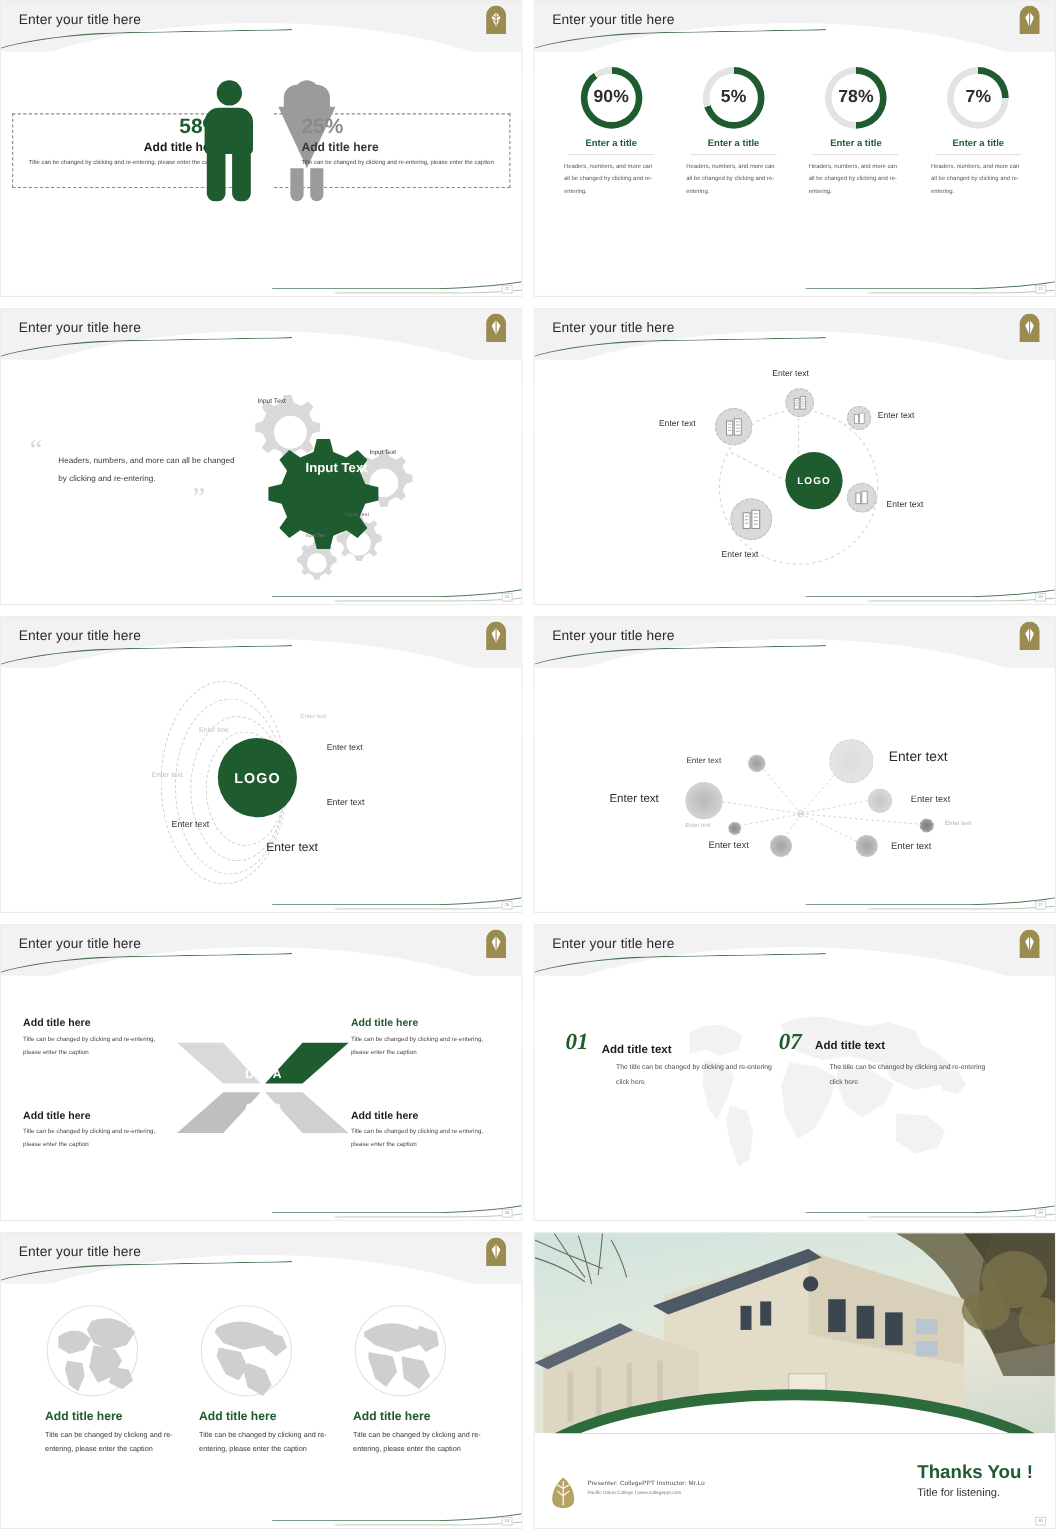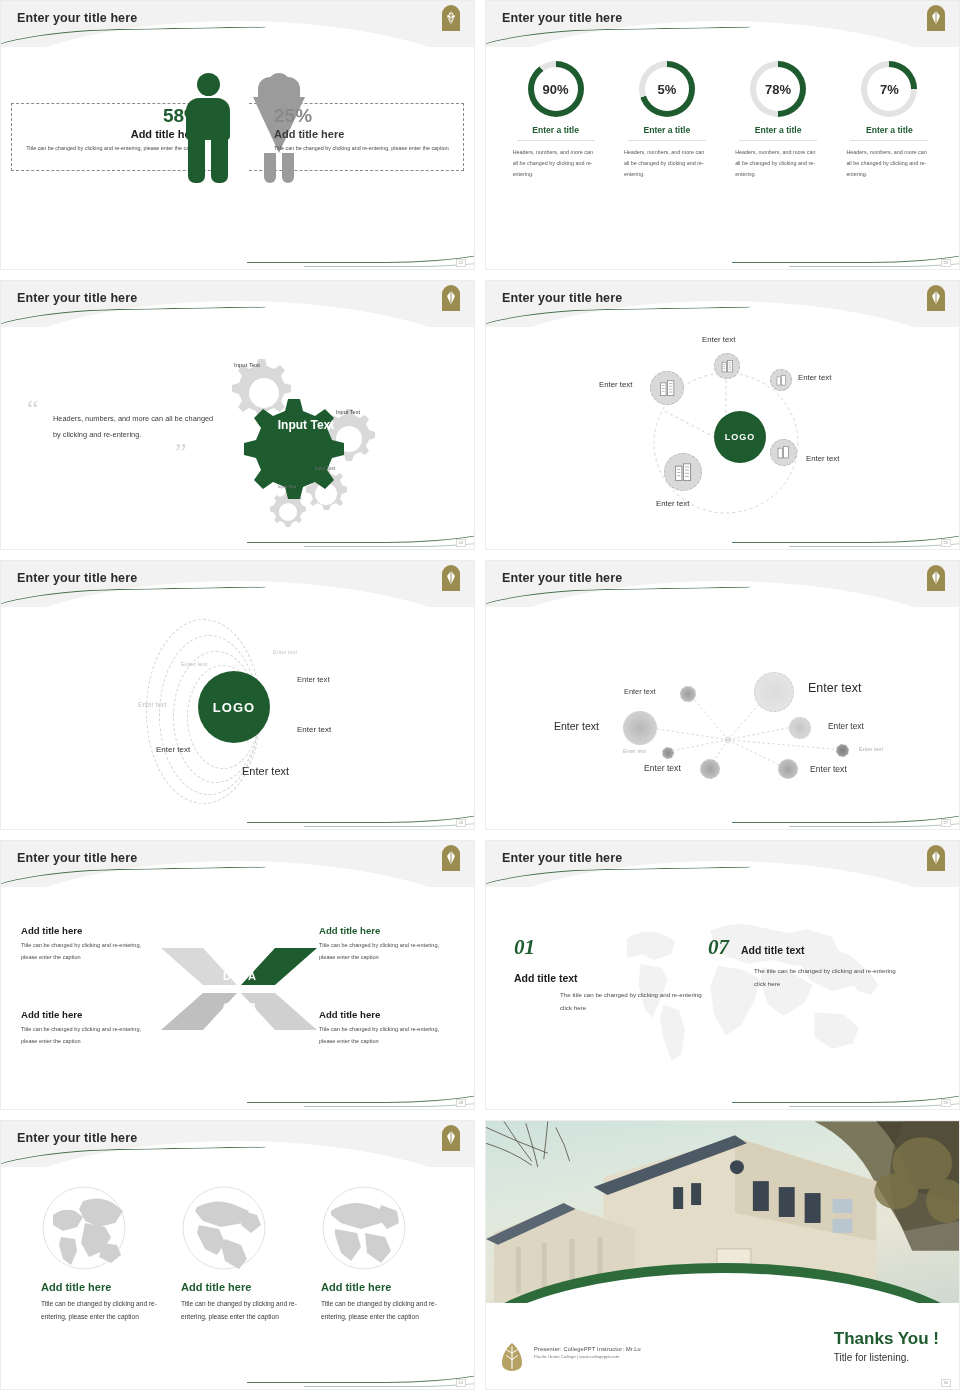--- a/index.html
+++ b/index.html
@@ -47,21 +47,21 @@
     opacity:.9;
   }
   .curve-bot2 {
     position:absolute; right:-10%; bottom:2px; width:46%; height:16px;
     border-bottom:1.2px solid #7fa186;
     border-radius:0 0 50% 0/0 0 100% 0;
     opacity:.6;
   }
   .stitle {
     position:absolute; left:16px; top:10px;
-    font-size:12.5px; color:#2b2b2b; font-weight:700;
+    font-size:12.5px; color:#2b2b2b; font-weight:400;
     letter-spacing:.1px;
   }
   .leaf {
     position:absolute; right:13px; top:4px; width:20px; height:27px;
   }
   .pageno {
     position:absolute; right:8px; bottom:2px;
     font-size:4px; color:#9a9a9a;
     border:1px solid #d8d8d8; padding:1px 2px;
     background:#fff; line-height:1;
@@ -115,21 +115,21 @@
   .donut-col{ width:94px; text-align:center; }
   .ring{
     width:56px;height:56px;border-radius:50%;margin:0 auto;
     display:flex;align-items:center;justify-content:center;
     position:relative;
   }
   .ring .inner{
     position:absolute;left:6px;top:6px;right:6px;bottom:6px;
     background:#fff;border-radius:50%;
     display:flex;align-items:center;justify-content:center;
-    font-size:13px;font-weight:700;color:#2d2d2d;
+    font-size:16px;font-weight:700;color:#2d2d2d;
   }
   .d-title{ font-size:8.6px;font-weight:700;color:#1e5b2f;margin-top:8px; }
   .d-rule{ width:78px;height:1px;background:#e0e0e0;margin:5px auto 6px; }
   .d-desc{ font-size:5.4px;color:#5a5a5a;line-height:2.05;text-align:left;padding:0 4px; }
 
   
   .quote{ position:absolute;left:26px;top:74px;width:190px; }
   .qmark{ font-size:26px;color:#d8d8d8;font-family:"Liberation Serif",serif;line-height:.6; }
   .qtext{ font-size:7.4px;color:#3b3b3b;line-height:2.2;padding-left:26px;margin-top:-6px; }
   .qmark2{ font-size:26px;color:#d8d8d8;font-family:"Liberation Serif",serif;
@@ -579,21 +579,21 @@
           <path d="M118 20 q26-12 52-4 l30 6 18 -4 26 8 8 16 -14 12 -30 2 -26 -6 -24 4 -24 -8 -12 -14 z"></path>
           <path d="M126 56 l26 4 18 10 -6 22 -14 26 -16 10 -12 -22 -4-28 z"></path>
           <path d="M172 58 l32 6 20 12 -8 18 -22 14 -16 -12 -8 -22 z"></path>
           <path d="M214 40 l28 -4 22 10 16 14 -10 16 -26 6 -22 -10 -10 -18 z"></path>
           <path d="M226 104 l30 2 16 14 -6 16 -22 6 -18 -12 z"></path>
           <path d="M268 60 l16 4 8 12 -8 10 -14 -4 -6 -14 z"></path>
         </g>
       </svg>
 
       <div style="position:absolute;left:28px;top:48px;width:190px;">
-        <div style="display:flex;align-items:flex-start;gap:12px;flex-direction:column;">
+        <div style="display:flex;align-items:flex-end;gap:12px;">
           <span class="num">01</span>
           <span class="ntitle">Add title text</span>
         </div>
         <div class="ncap" style="margin-left:46px;">The title can be changed by clicking and re-entering click here</div>
       </div>
 
       <div style="position:absolute;left:222px;top:48px;width:200px;">
         <div style="display:flex;align-items:baseline;gap:12px;">
           <span class="num">07</span>
           <span class="ntitle">Add title text</span>

